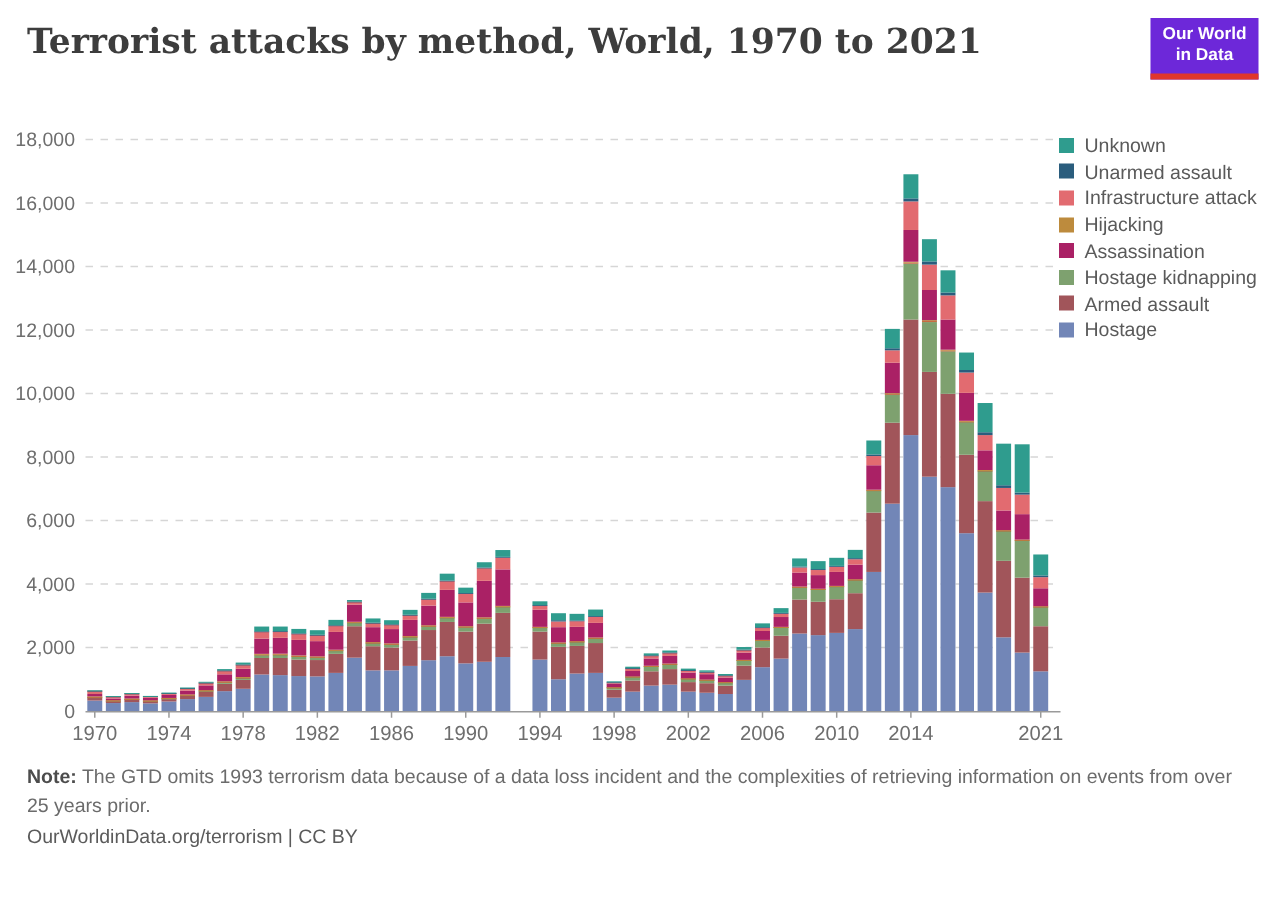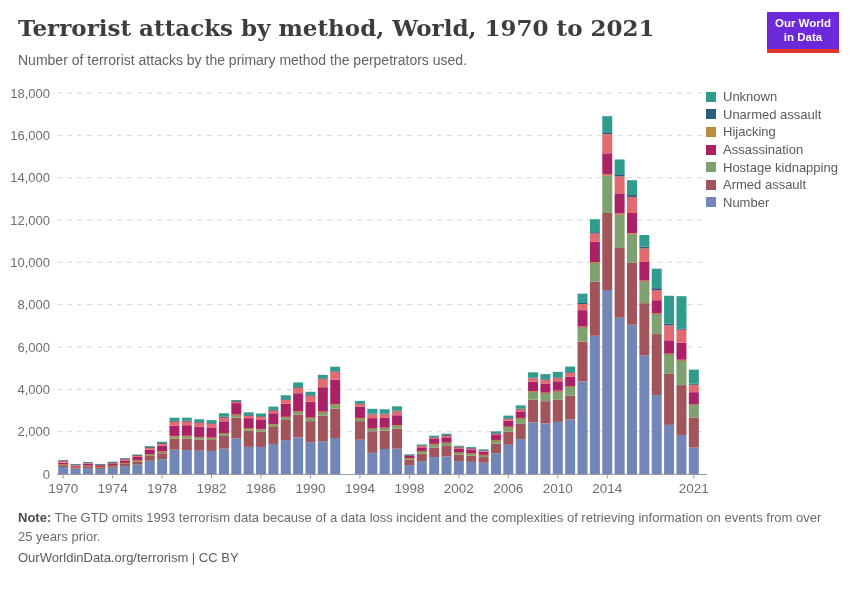--- a/index.html
+++ b/index.html
@@ -20,21 +20,20 @@
         color:#6b6b6b;line-height:1.45;}
   .foot-label{font-weight:700;color:#4c4c4c;}
   #footer-link{margin-top:2px;color:#5b5b5b;cursor:pointer;}
 </style>
 </head>
 <body>
 
 <div id="page">
 
   <div id="chart-title">Terrorist attacks by method, World, 1970 to 2021</div>
-  <div id="chart-subtitle">Number of terrorist attacks by the primary method the perpetrators used.</div>
 
   <div id="owid-logo">
     <div>Our World</div>
     <div>in Data</div>
   </div>
 
   <svg id="plot" width="850" height="502">
       <line x1="57" y1="474.5" x2="707" y2="474.5" stroke="#9a9a9a" stroke-width="1"></line>
       <text x="50" y="478.5" text-anchor="end" font-size="13" fill="#6e6e6e" font-family="Liberation Sans, sans-serif">0</text>
       <line x1="57" y1="431.6666666666667" x2="707" y2="431.6666666666667" stroke="#d6d6d6" stroke-width="1" stroke-dasharray="5 5"></line>
@@ -545,38 +544,42 @@
   <div id="legend">
       <div class="legend-row">
         <span class="legend-swatch" style="background: rgb(47, 156, 142);"></span>
         <span>Unknown</span>
       </div>
       <div class="legend-row">
         <span class="legend-swatch" style="background: rgb(42, 93, 125);"></span>
         <span>Unarmed assault</span>
       </div>
       <div class="legend-row">
+        <span class="legend-swatch" style="background: rgb(226, 107, 112);"></span>
+        <span>Infrastructure attack</span>
+      </div>
+      <div class="legend-row">
         <span class="legend-swatch" style="background: rgb(189, 139, 61);"></span>
         <span>Hijacking</span>
       </div>
       <div class="legend-row">
         <span class="legend-swatch" style="background: rgb(170, 33, 101);"></span>
         <span>Assassination</span>
       </div>
       <div class="legend-row">
         <span class="legend-swatch" style="background: rgb(126, 161, 111);"></span>
         <span>Hostage kidnapping</span>
       </div>
       <div class="legend-row">
         <span class="legend-swatch" style="background: rgb(161, 85, 90);"></span>
         <span>Armed assault</span>
       </div>
       <div class="legend-row">
         <span class="legend-swatch" style="background: rgb(114, 134, 183);"></span>
-        <span>Number</span>
+        <span>Hostage</span>
       </div>
     </div>
 
   <div id="chart-footer">
     <div><span class="foot-label">Note:</span><span> The GTD omits 1993 terrorism data because of a data loss incident and the complexities of retrieving information on events from over 25 years prior.</span></div>
     <div id="footer-link">OurWorldinData.org/terrorism | CC BY</div>
   </div>
 
 </div>
 

